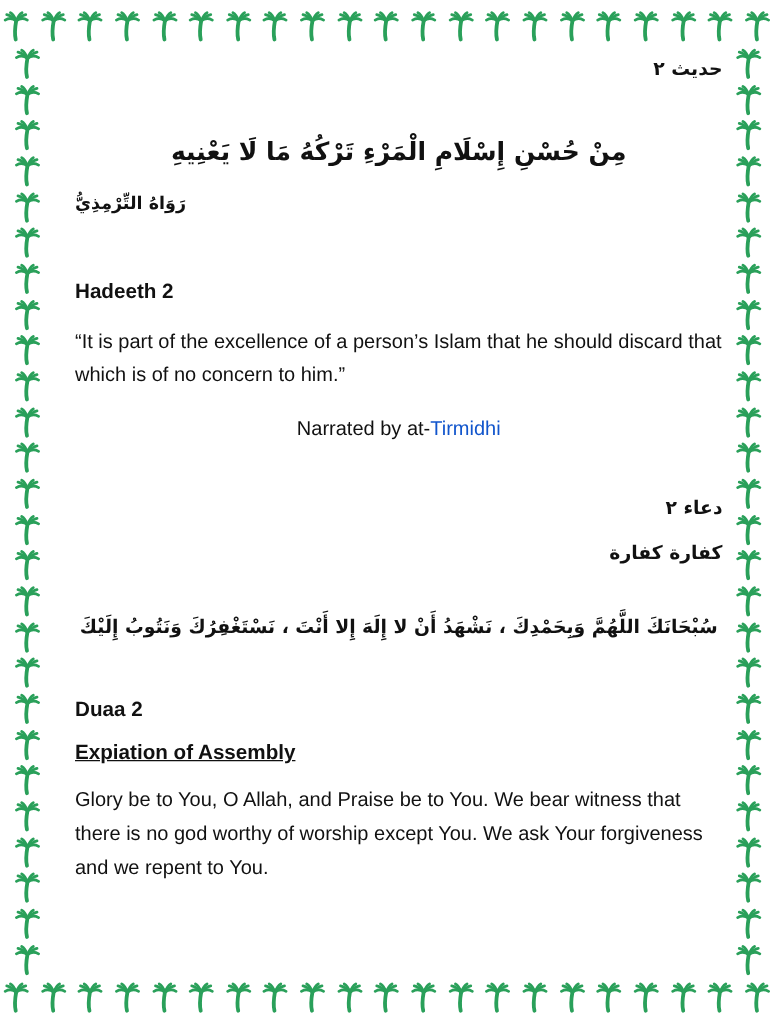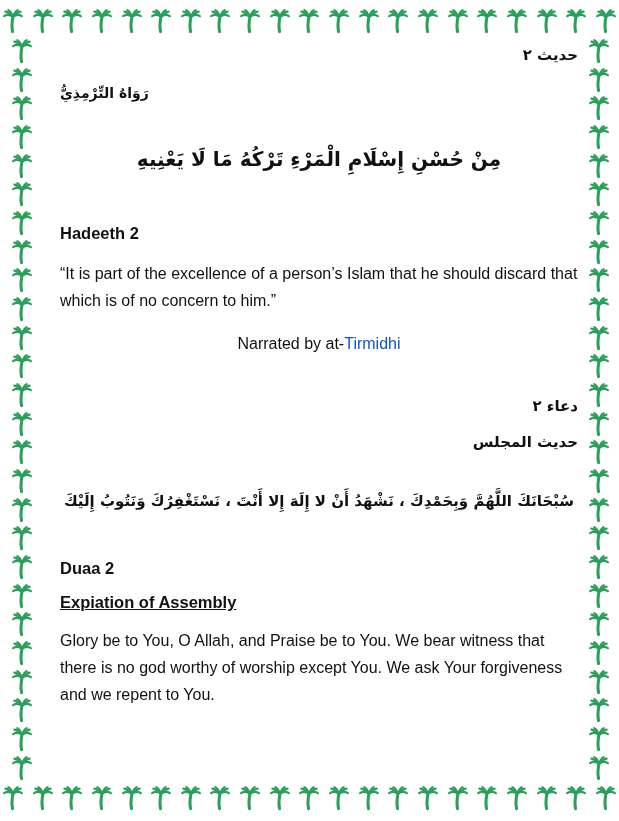--- a/index.html
+++ b/index.html
@@ -347,36 +347,36 @@
     <svg class="palm">
       <use href="#palm-shape"></use>
     </svg>
   </div>
 
 <div class="content">
 
   <div class="ar ar-title">حديث ٢</div>
 
 
+  <div class="ar ar-big">مِنْ حُسْنِ إِسْلَامِ الْمَرْءِ تَرْكُهُ مَا لَا يَعْنِيهِ</div>
+
   <div class="ar ar-attrib">رَوَاهُ التِّرْمِذِيُّ</div>
-
-  <div class="ar ar-big">مِنْ حُسْنِ إِسْلَامِ الْمَرْءِ تَرْكُهُ مَا لَا يَعْنِيهِ</div>
 
   <div class="en-title">Hadeeth 2</div>
 
 
   <div class="en-quote">“It is part of the excellence of a person’s Islam that he should discard that which is of no concern to him.”</div>
 
   <div class="narrated">
     <span>Narrated by at-</span><span class="link">Tirmidhi</span>
   </div>
 
   <div class="ar duaa-ar-title">دعاء ٢</div>
 
-  <div class="ar duaa-ar-sub">حديث المجلس</div>
+  <div class="ar duaa-ar-sub">كفارة كفارة</div>
 
   <div class="ar duaa-ar-text">سُبْحَانَكَ اللَّهُمَّ وَبِحَمْدِكَ ، نَشْهَدُ أَنْ لا إِلَهَ إِلا أَنْتَ ، نَسْتَغْفِرُكَ وَنَتُوبُ إِلَيْكَ</div>
 
   <div class="en-title duaa-en-title">Duaa 2</div>
 
   <div class="en-title duaa-en-sub">Expiation of Assembly</div>
 
   <div class="en-para">Glory be to You, O Allah, and Praise be to You. We bear witness that there is no god worthy of worship except You. We ask Your forgiveness and we repent to You.</div>
 
 </div>

